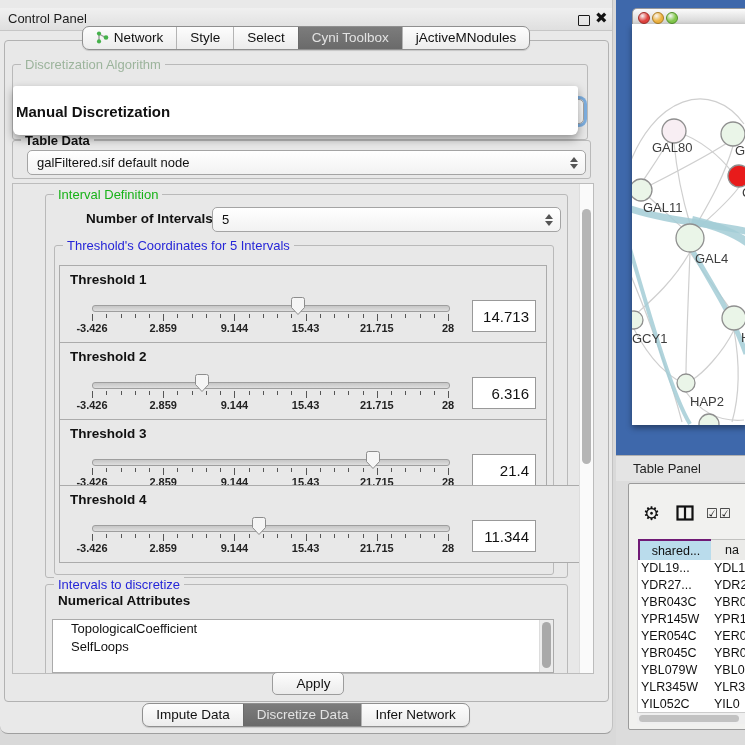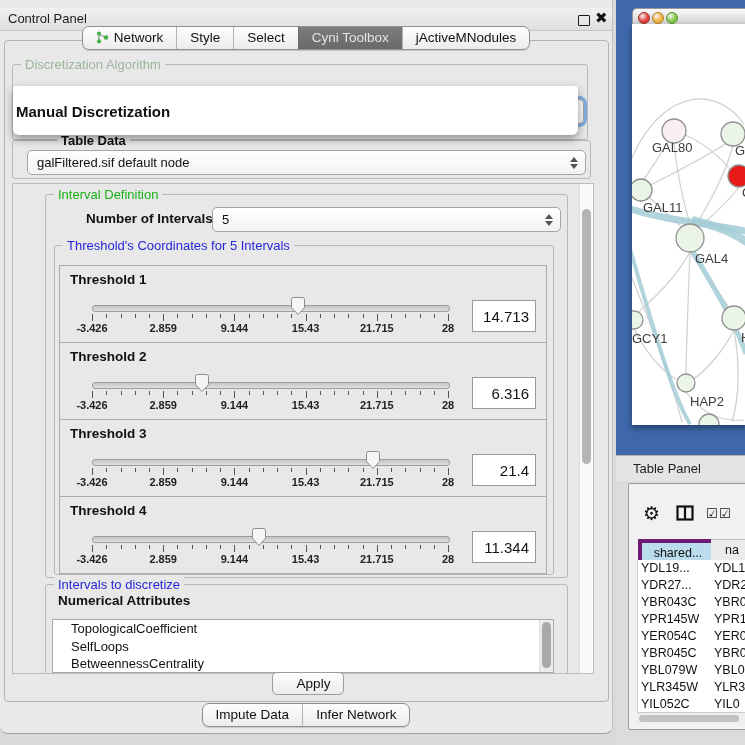--- a/index.html
+++ b/index.html
@@ -24,21 +24,21 @@
   .seg .tab.sel{background:linear-gradient(#7c7c7c,#6a6a6a);color:#e3e3e3;border-left-color:#6a6a6a;}
   #top-tabbar{top:26px;left:0;width:612px;display:flex;justify-content:center;z-index:20;}
   #bottom-tabbar{top:703px;left:0;width:612px;display:flex;justify-content:center;z-index:20;}
   
   #content-panel{left:4px;top:40px;width:603px;height:660px;background:#e8e8e8;
      border:1px solid #b2b2b2;border-radius:4px;}
   .groupbox{position:absolute;border:1px solid #b9b9b9;border-radius:3px;}
   .legend{position:absolute;top:-8px;left:8px;background:#e8e8e8;padding:0 4px;font-size:13px;white-space:nowrap;}
   .legend.green{color:#18b218;}
   .legend.blue{color:#2626d8;}
-  .legend.black{color:#111;font-weight:bold;margin-left:36px;}
+  .legend.black{color:#111;font-weight:bold;}
   .legend.faded{color:#9cb49c;}
   .combo{position:absolute;background:linear-gradient(#ffffff,#f2f2f2);border:1px solid #a4a4a4;
      border-radius:5px;display:flex;align-items:center;padding-left:9px;font-size:13px;color:#111;}
   .spinner{position:absolute;right:7px;top:50%;transform:translateY(-50%);display:flex;flex-direction:column;gap:2px;}
   .spinner i{display:block;width:0;height:0;border-left:4px solid transparent;border-right:4px solid transparent;}
   .spinner .up{border-bottom:5px solid #555;}
   .spinner .dn{border-top:5px solid #555;}
   
   #algo-popup{left:13px;top:86px;width:565px;height:49px;background:#fff;
      border-radius:3px 3px 6px 6px;box-shadow:0 4px 10px rgba(0,0,0,.38);z-index:40;}
@@ -276,21 +276,21 @@
               <div class="tick" style="left:345.3px;top:48px;height:4px;"></div>
               <div class="tick" style="left:359.5px;top:48px;height:4px;"></div>
               <div class="tick" style="left:373.8px;top:48px;height:4px;"></div>
               <div class="tick" style="left:388.0px;top:48px;height:7px;"></div>
               <div class="tick-label" style="left:388.0px;">28</div>
               <svg class="thumbsvg" style="left:305.2px;" width="16" height="20" viewBox="0 0 16 20">
                 <path d="M1.5,3.5 Q1.5,1.5 3.5,1.5 L12.5,1.5 Q14.5,1.5 14.5,3.5 L14.5,11.5 L8,18.5 L1.5,11.5 Z" fill="#f5f5f5" stroke="#8d8d8d" stroke-width="1"></path>
               </svg>
               <div class="val-field">21.4</div>
             </div>
-            <div class="thr-box" style="top: 250px;">
+            <div class="thr-box" style="top: 239px; padding-left: 43px;">
               <div class="thr-label">Threshold 4</div>
               <div class="track"></div>
               <div class="tick" style="left:32.0px;top:48px;height:7px;"></div>
               <div class="tick-label" style="left:32.0px;">-3.426</div>
               <div class="tick" style="left:46.2px;top:48px;height:4px;"></div>
               <div class="tick" style="left:60.5px;top:48px;height:4px;"></div>
               <div class="tick" style="left:74.7px;top:48px;height:4px;"></div>
               <div class="tick" style="left:89.0px;top:48px;height:4px;"></div>
               <div class="tick" style="left:103.2px;top:48px;height:7px;"></div>
               <div class="tick-label" style="left:103.2px;">2.859</div>
@@ -326,38 +326,40 @@
           </div>
       </div>
     </div>
 
     <div class="groupbox" style="left:32px;top:400px;width:521px;height:95px;">
       <span class="legend blue">Intervals to discretize</span>
       <span class="abs" style="left:12px;top:8px;font-weight:bold;font-size:13.5px;">Numerical Attributes</span>
       <div id="attr-list">
         <div class="item">TopologicalCoefficient</div>
           <div class="item">SelfLoops</div>
-          <div class="item">BetweennessCentrality</div>
           <div class="vsb" style="right:0;width:13px;background:#ececec;border-left:1px solid #ddd;">
           <div class="thumb" style="top:2px;height:46px;background:#a9a9a9;"></div>
         </div>
       </div>
     </div>
 
     <div class="vsb" style="right:0;">
       <div class="thumb" style="top:25px;height:255px;"></div>
     </div>
   </div>
 
   <div class="push-btn" style="left:272px;top:672px;width:59px;height:21px;padding-left:11px;">Apply</div>
 
   <div class="abs" id="bottom-tabbar">
     <div class="seg" id="bottom-seg">
         <div class="tab">
           <span>Impute Data</span>
+        </div>
+        <div class="tab sel">
+          <span>Discretize Data</span>
         </div>
         <div class="tab">
           <span>Infer Network</span>
         </div>
       </div>
   </div>
 </div>
 
 <div class="abs" id="blue-panel">
   <div id="net-titlebar">
@@ -414,21 +416,21 @@
 <div class="abs" id="lower-right">
   <div id="table-box">
     <span class="abs icon-glyph" style="left:14px;top:18px;font-size:19px;">⚙</span>
     <svg class="abs" style="left:47px;top:21px;" width="18" height="16" viewBox="0 0 18 16">
       <rect x="1.5" y="1.5" width="15" height="13" fill="none" stroke="#111" stroke-width="2.2"></rect>
       <line x1="9" y1="1" x2="9" y2="15" stroke="#111" stroke-width="2.2"></line>
     </svg>
     <span class="abs" style="left:77px;top:22px;font-size:13px;">☑</span>
     <span class="abs" style="left:90px;top:22px;font-size:13px;">☑</span>
 
-    <div class="hdr-cell" style="left:9px;width:72px;background:#badcec;border:4px solid #701a75;">shared...</div>
+    <div class="hdr-cell" style="left:9px;width:72px;background:#badcec;border:2px solid #701a75;">shared...</div>
     <div class="hdr-cell" style="left:82px;width:42px;background:#ebebe9;border:1px solid #c2c2c0;border-left:none;">na</div>
 
     <div id="rows-bg"></div>
     <div id="rows-container">
         <div class="trow-cell" style="left: 12px; top: 77px; width: 66px;">YDL19...</div>
         <div class="trow-cell" style="left: 85px; top: 77px; width: 38px;">YDL1</div>
         <div class="trow-cell" style="left: 12px; top: 94px; width: 66px;">YDR27...</div>
         <div class="trow-cell" style="left: 85px; top: 94px; width: 38px;">YDR2</div>
         <div class="trow-cell" style="left: 12px; top: 111px; width: 66px;">YBR043C</div>
         <div class="trow-cell" style="left: 85px; top: 111px; width: 38px;">YBR0</div>

